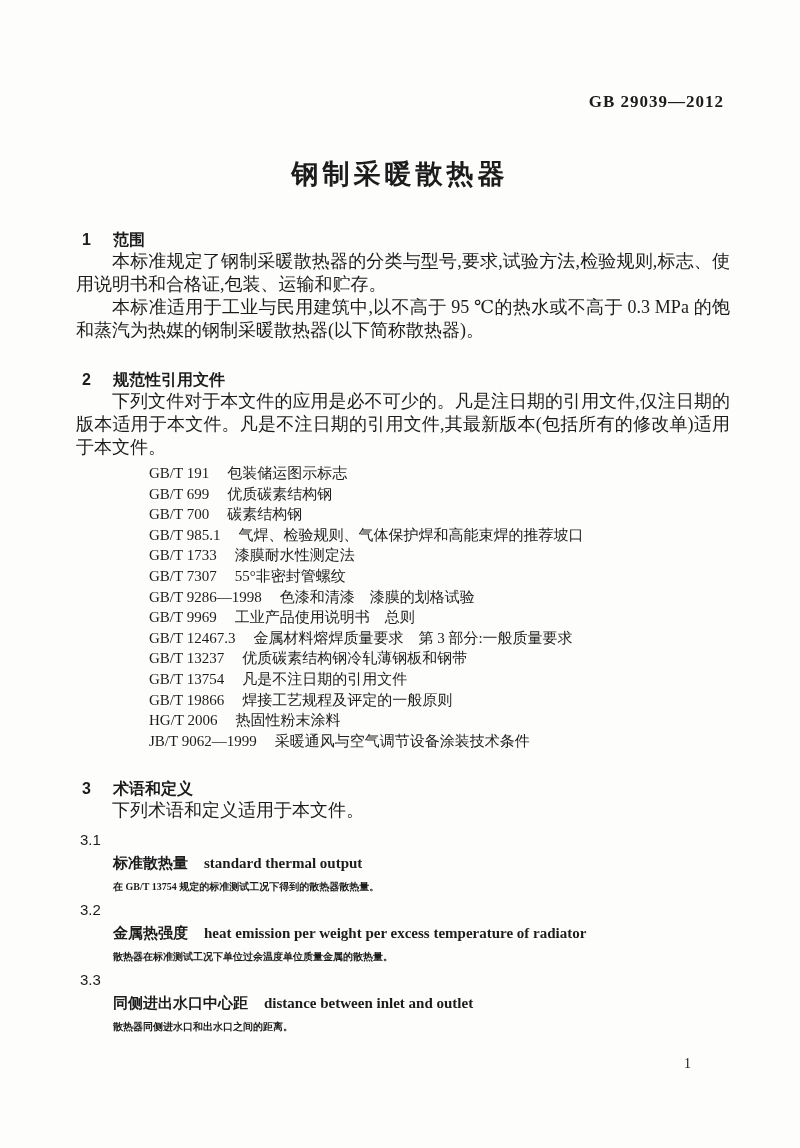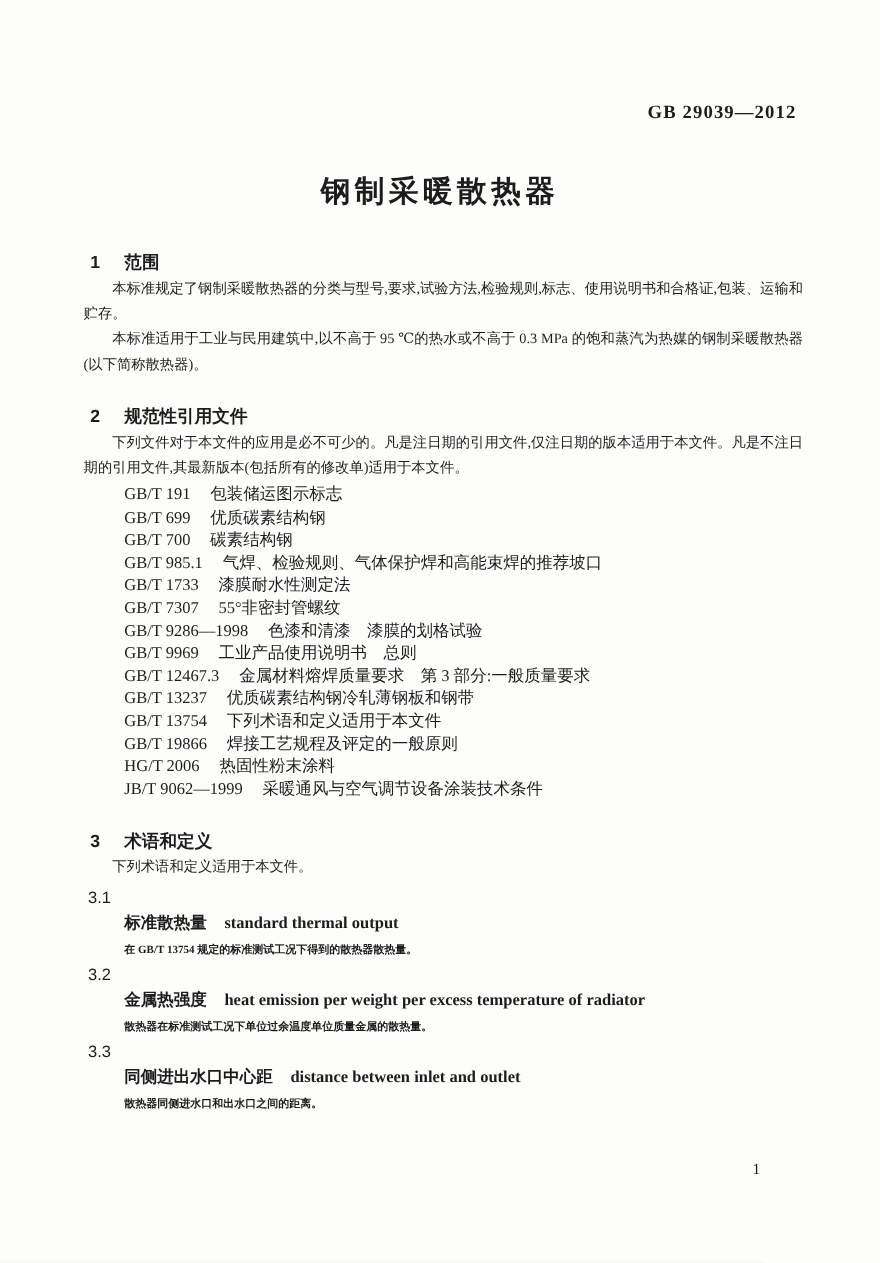--- a/index.html
+++ b/index.html
@@ -51,38 +51,39 @@
     font-size: 16px;
     line-height: 20px;
   }
   .section-heading .num {
     display: inline-block;
     width: 31px;
     font-family: "Liberation Sans", "DejaVu Sans", sans-serif;
   }
   p.body {
     margin: 0;
-    font-size: 13px;
+    font-size: 18px;
     line-height: 23px;
     text-align: justify;
     text-indent: 2em;
   }
   .mt-first { margin-top: 22px; }
   .heading-gap { margin-top: 28px; }
   .ref-list {
     margin-top: 4px;
     padding-left: 37px;
   }
   .ref-line {
     font-size: 15px;
     line-height: 20.6px;
     white-space: nowrap;
   }
   .ref-code {
     margin-right: 18px;
+    margin-left: 36px;
   }
   .terms { margin-top: 6px; }
   .term-number {
     padding-left: 4px;
     font-size: 15px;
     line-height: 23px;
     font-family: "Liberation Sans", "DejaVu Sans", sans-serif;
   }
   .term-name-line {
     padding-left: 37px;
@@ -132,21 +133,21 @@
       <div class="ref-line"><span class="ref-code">GB/T 191</span><span class="ref-title">包装储运图示标志</span></div>
       <div class="ref-line"><span class="ref-code">GB/T 699</span><span class="ref-title">优质碳素结构钢</span></div>
       <div class="ref-line"><span class="ref-code">GB/T 700</span><span class="ref-title">碳素结构钢</span></div>
       <div class="ref-line"><span class="ref-code">GB/T 985.1</span><span class="ref-title">气焊、检验规则、气体保护焊和高能束焊的推荐坡口</span></div>
       <div class="ref-line"><span class="ref-code">GB/T 1733</span><span class="ref-title">漆膜耐水性测定法</span></div>
       <div class="ref-line"><span class="ref-code">GB/T 7307</span><span class="ref-title">55°非密封管螺纹</span></div>
       <div class="ref-line"><span class="ref-code">GB/T 9286—1998</span><span class="ref-title">色漆和清漆　漆膜的划格试验</span></div>
       <div class="ref-line"><span class="ref-code">GB/T 9969</span><span class="ref-title">工业产品使用说明书　总则</span></div>
       <div class="ref-line"><span class="ref-code">GB/T 12467.3</span><span class="ref-title">金属材料熔焊质量要求　第 3 部分:一般质量要求</span></div>
       <div class="ref-line"><span class="ref-code">GB/T 13237</span><span class="ref-title">优质碳素结构钢冷轧薄钢板和钢带</span></div>
-      <div class="ref-line"><span class="ref-code">GB/T 13754</span><span class="ref-title">下列术语和定义适用于本文件</span></div>
+      <div class="ref-line"><span class="ref-code">GB/T 13754</span><span class="ref-title">凡是不注日期的引用文件</span></div>
       <div class="ref-line"><span class="ref-code">GB/T 19866</span><span class="ref-title">焊接工艺规程及评定的一般原则</span></div>
       <div class="ref-line"><span class="ref-code">HG/T 2006</span><span class="ref-title">热固性粉末涂料</span></div>
       <div class="ref-line"><span class="ref-code">JB/T 9062—1999</span><span class="ref-title">采暖通风与空气调节设备涂装技术条件</span></div>
     </div>
 
     <h2 class="section-heading heading-gap"><span class="num">3</span><span>术语和定义</span></h2>
     <p class="body mt-first">下列术语和定义适用于本文件。</p>
 
     <div class="terms">
 

